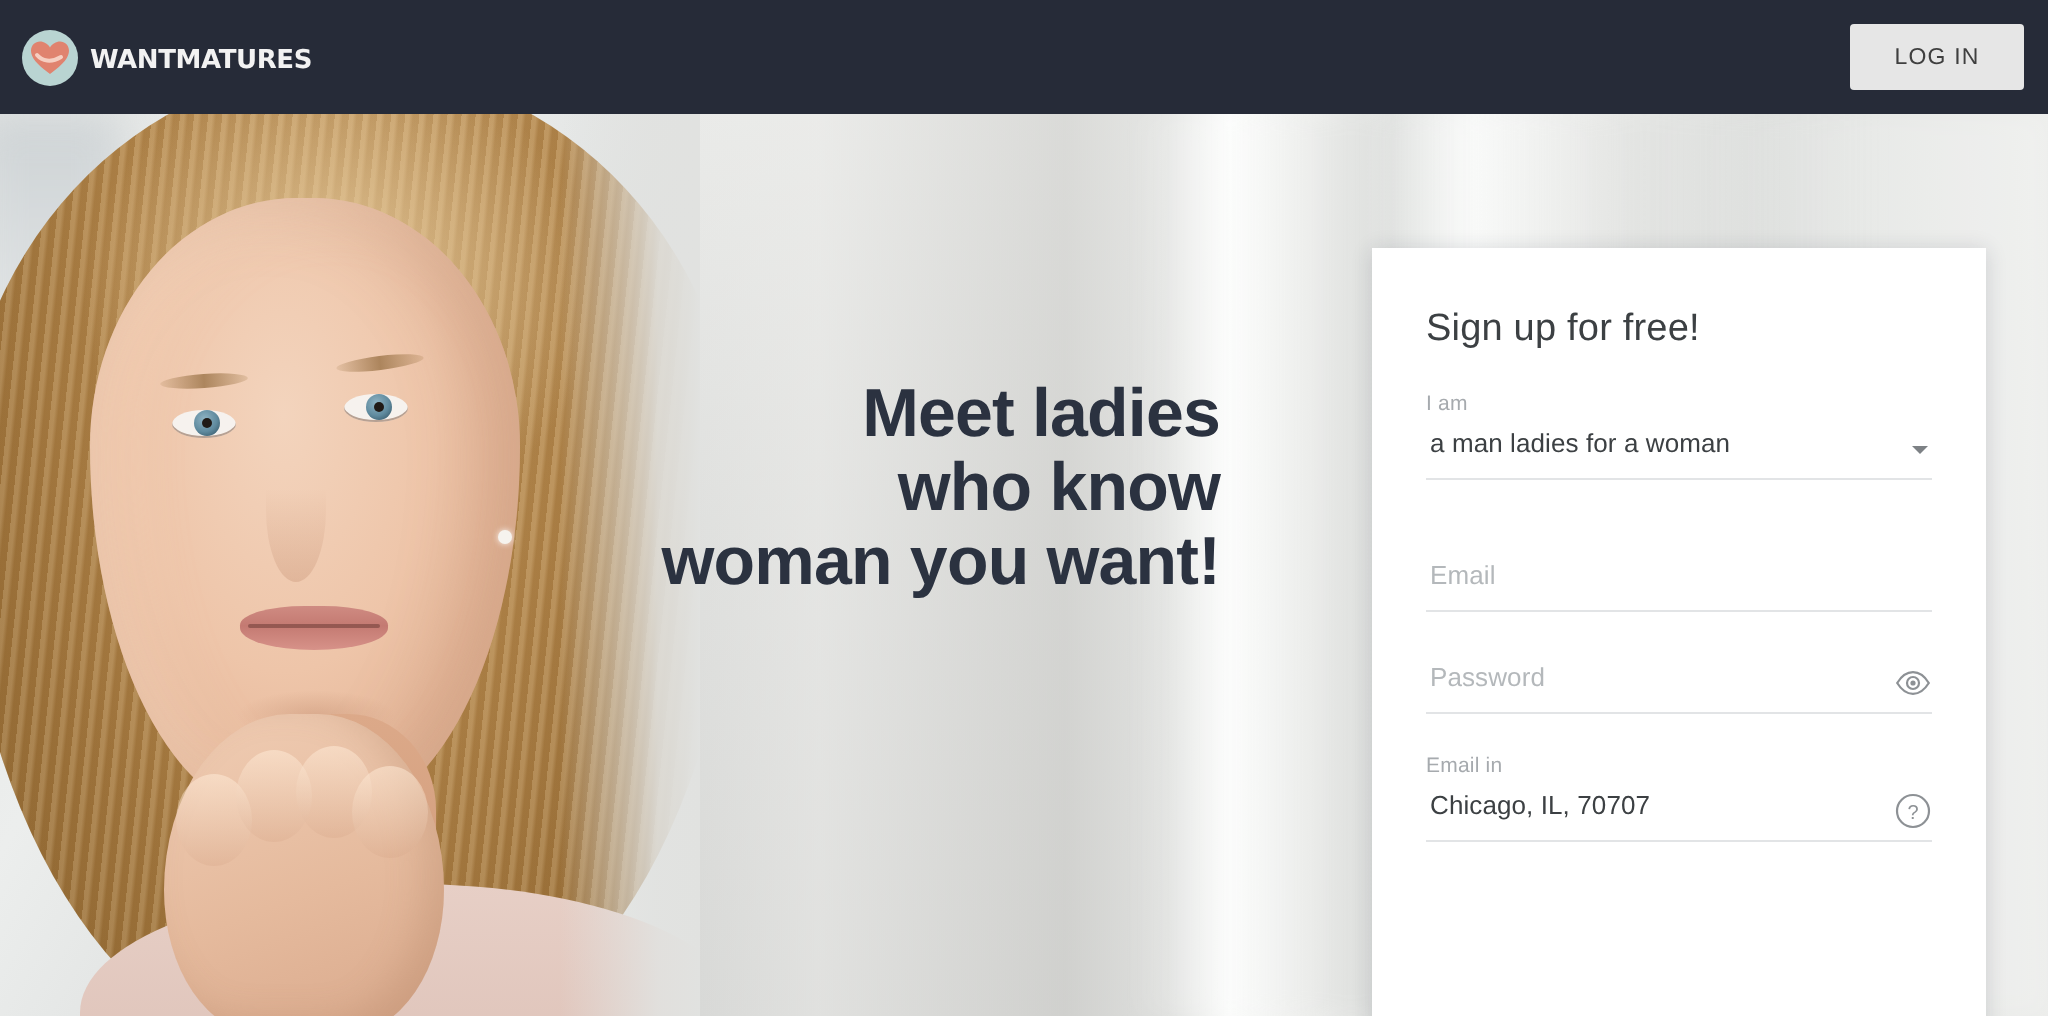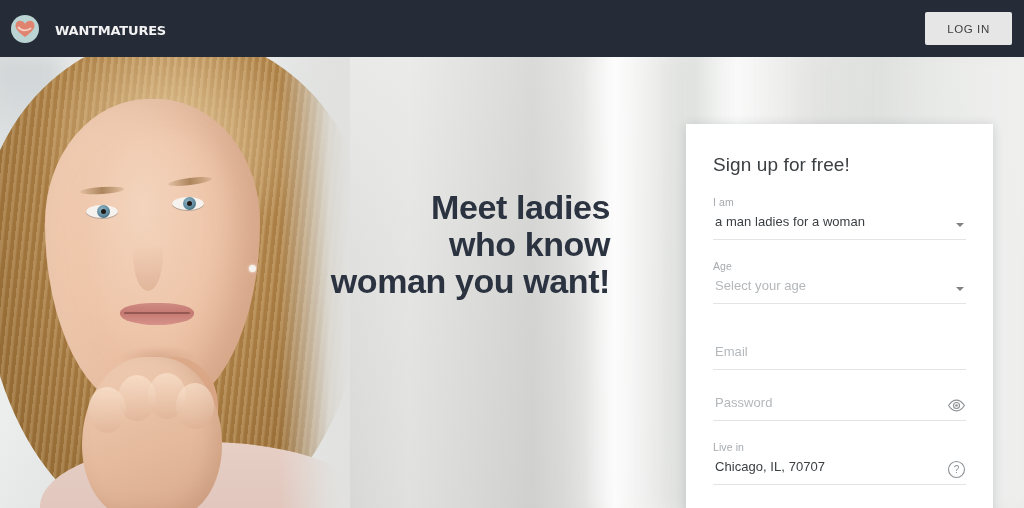--- a/index.html
+++ b/index.html
@@ -14,21 +14,21 @@
 
   
   .header {
     position:absolute; top:0; left:0;
     width:1024px; height:57px;
     background:#262b38;
     z-index:20;
   }
   .logo-wrap {
     position:absolute; left:11px; top:15px;
-    display:flex; align-items:center; gap:16px;
+    display:flex; align-items:center; gap:6px;
   }
   .logo-mark {
     width:28px; height:28px; border-radius:50%;
     background:#b9d4d2;
     display:flex; align-items:center; justify-content:center;
     position:relative; flex:none;
   }
   .logo-mark svg { display:block; }
   .logo-text {
     color:#f2f2f2;
@@ -353,46 +353,40 @@
     <div class="signup-card">
       <div class="card-title">Sign up for free!</div>
 
       <div class="field">
         <div class="field-label">I am</div>
         <div class="field-value">a man ladies for a woman</div>
         <span class="caret"></span>
         <div class="field-underline"></div>
       </div>
 
-      <div class="field">
-        <div class="field-label">Age</div>
-        <div class="field-placeholder">Select your age</div>
-        <span class="caret"></span>
-        <div class="field-underline"></div>
-      </div>
 
       <div class="field email-field">
         <div class="field-placeholder">Email</div>
         <div class="field-underline"></div>
       </div>
 
       <div class="field">
         <div class="field-placeholder">Password</div>
         <span class="eye-ic">
           <svg width="19" height="19" viewBox="0 0 19 19">
             <path d="M1.6 9.5 C4 5.6 7 4.1 9.5 4.1 C12 4.1 15 5.6 17.4 9.5 C15 13.4 12 14.9 9.5 14.9 C7 14.9 4 13.4 1.6 9.5 Z" fill="none" stroke="#8d9195" stroke-width="1.1"></path>
             <circle cx="9.5" cy="9.5" r="3" fill="none" stroke="#8d9195" stroke-width="1.1"></circle>
             <circle cx="9.5" cy="9.5" r="1.3" fill="#8d9195"></circle>
           </svg>
         </span>
         <div class="field-underline"></div>
       </div>
 
       <div class="field">
-        <div class="field-label">Live in</div>
+        <div class="field-label">Email in</div>
         <div class="field-value">Chicago, IL, 70707</div>
         <span class="help-ic">
           <svg width="19" height="19" viewBox="0 0 19 19">
             <circle cx="9.5" cy="9.5" r="8" fill="none" stroke="#8d9195" stroke-width="1.1"></circle>
             <text x="9.5" y="13.4" text-anchor="middle" font-size="10" fill="#8d9195" font-family="Liberation Sans, sans-serif">?</text>
           </svg>
         </span>
         <div class="field-underline"></div>
       </div>
 

